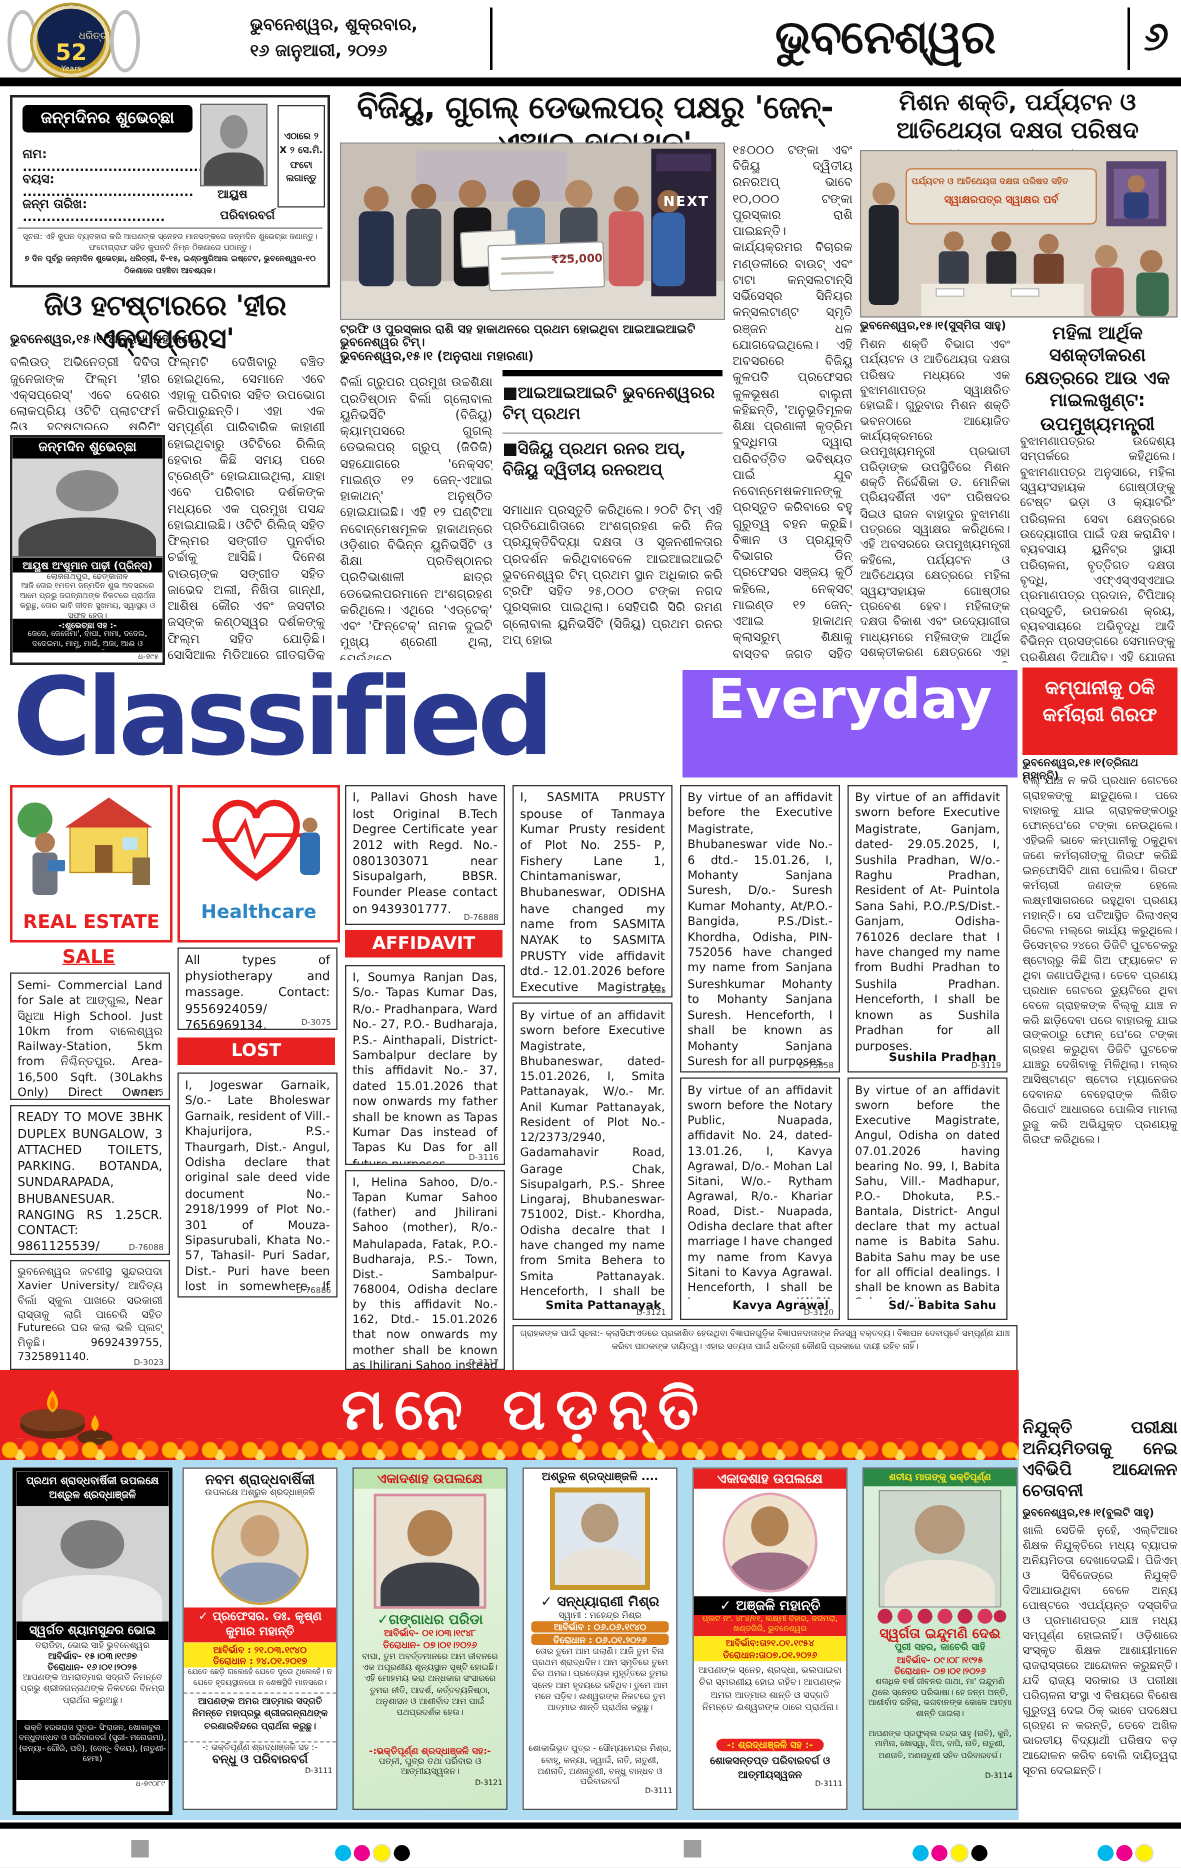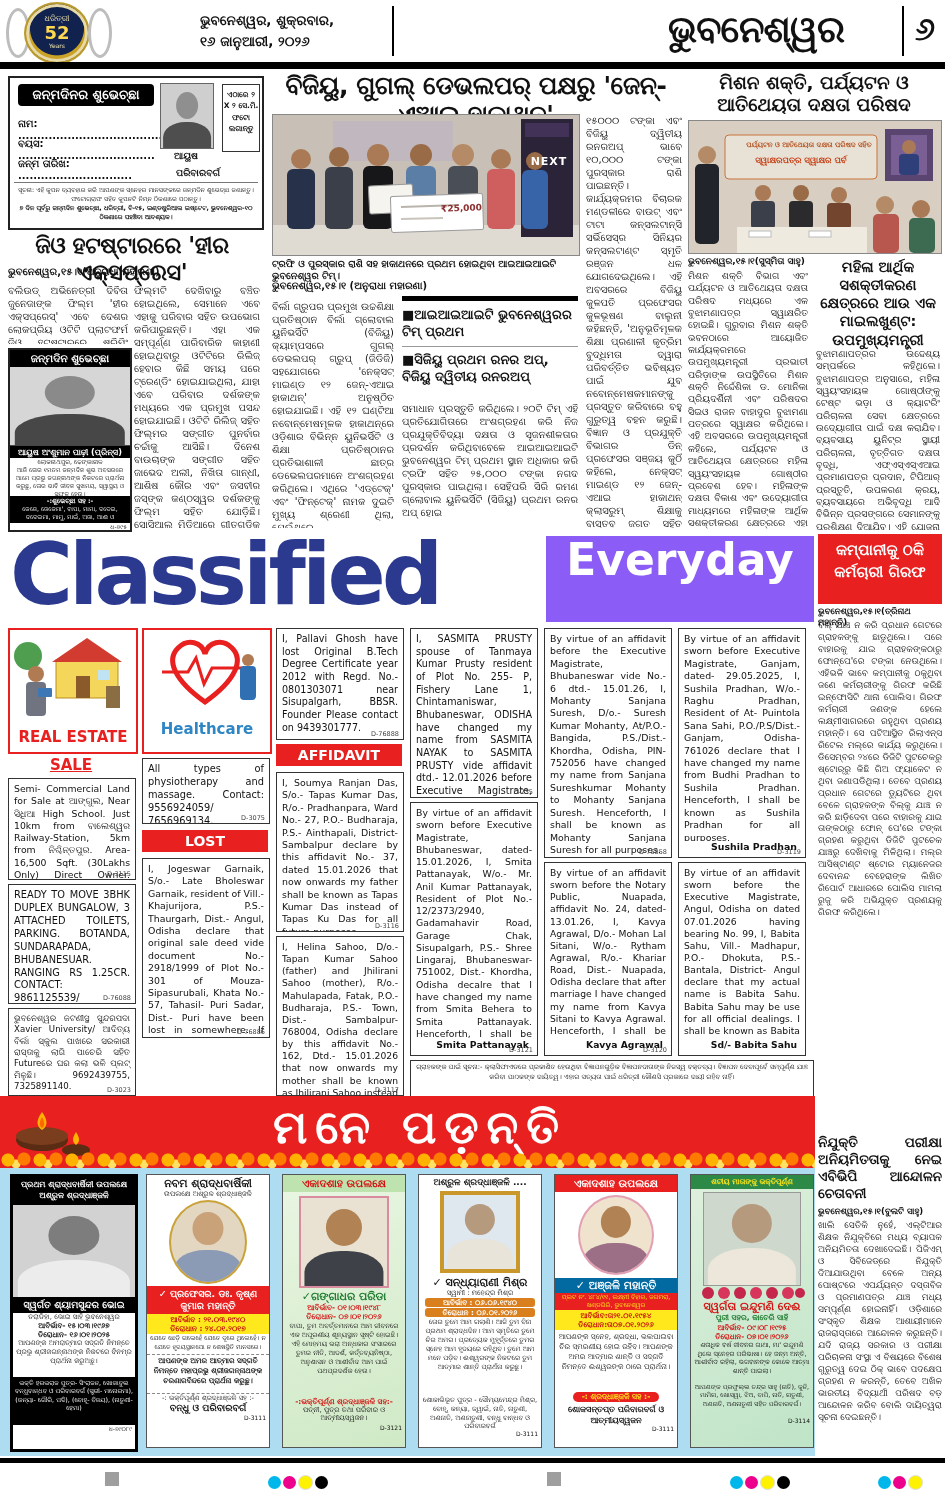--- a/index.html
+++ b/index.html
@@ -35,45 +35,45 @@
   .vline{background:#000;width:2px;}
 </style>
 </head>
 <body>
 
 <div id="page">
 
   <div class="abs" style="left:0;top:0;width:945px;height:62px;">
     <div class="abs flourish" style="left:6px;top:8px;width:18px;height:44px;border-color:#bdbdbd;"></div>
     <div class="abs badge" style="left:24px;top:2px;width:62px;height:58px;">
-      <div style="font-size:8px;margin-top:10px;color:#f5e6b0;">ଧରିତ୍ରୀ</div>
+      <div style="font-size:8px;margin-top:20px;color:#f5e6b0;text-align:right;">ଧରିତ୍ରୀ</div>
       <div style="font-size:18px;font-weight:bold;color:#ffd851;line-height:1;">52</div>
       <div style="font-size:6px;color:#f5e6b0;">Years</div>
     </div>
     <div class="abs flourish" style="left:88px;top:8px;width:18px;height:44px;border-color:#bdbdbd;"></div>
     <div class="abs bold" style="left:200px;top:10px;width:184px;font-size:13.5px;line-height:1.55;">
       <div>ଭୁବନେଶ୍ୱର, ଶୁକ୍ରବାର,</div>
       <div>୧୬ ଜାନୁଆରୀ, ୨୦୨୬</div>
     </div>
     <div class="abs vline" style="left:392px;top:6px;height:50px;"></div>
-    <div class="abs bold" style="left:620px;top:8px;width:272px;font-size:37px;text-align:center;letter-spacing:-1px;">ଭୁବନେଶ୍ୱର</div>
+    <div class="abs bold" style="left:620px;top:8px;width:272px;font-size:37px;text-align:left;letter-spacing:-1px;">ଭୁବନେଶ୍ୱର</div>
     <div class="abs vline" style="left:902px;top:6px;height:50px;"></div>
     <div class="abs bold" style="left:908px;top:10px;width:34px;font-size:32px;text-align:center;">୬</div>
   </div>
   <div class="abs hrule" style="left:0;top:62px;width:945px;height:7px;"></div>
 
   <div class="abs box2" style="left:8px;top:76px;width:252px;height:150px;">
     <div class="abs" style="left:8px;top:6px;width:136px;height:22px;background:#000;color:#fff;font-weight:bold;font-size:13px;text-align:center;line-height:22px;border-radius:4px;">ଜନ୍ମଦିନର ଶୁଭେଚ୍ଛା</div>
     <div class="abs bold" style="left:8px;top:40px;width:136px;font-size:10px;">ନାମ: .......................................</div>
     <div class="abs bold" style="left:8px;top:60px;width:136px;font-size:10px;">ବୟସ: ....................................</div>
     <div class="abs bold" style="left:8px;top:80px;width:136px;font-size:10px;">ଜନ୍ମ ତାରିଖ: ..............................</div>
     <div class="abs bust" style="left:150px;top:5px;width:52px;height:64px;--bg:#cfcfcf;--head:#8f8f8f;--torso:#4e4e4e;border:1px solid #666;"></div>
     <div class="abs bold ctr" style="left:142px;top:72px;width:68px;font-size:9.5px;">ଆୟୁଷ</div>
     <div class="abs bold ctr" style="left:142px;top:89px;width:68px;font-size:9.5px;text-align:right;">ପରିବାରବର୍ଗ</div>
-    <div class="abs box ctr" style="left:212px;top:6px;width:36px;height:62px;font-size:7.5px;font-weight:bold;padding-top:4px;line-height:1.5;">ଏଠାରେ ୨ X ୨ ସେ.ମି. ଫଟୋ ଲଗାନ୍ତୁ</div>
+    <div class="abs box ctr" style="left:212px;top:6px;width:36px;height:62px;font-size:7.5px;font-weight:bold;padding-top:18px;line-height:1.5;">ଏଠାରେ ୨ X ୨ ସେ.ମି. ଫଟୋ ଲଗାନ୍ତୁ</div>
     <div class="abs ctr" style="left:4px;top:104px;width:244px;font-size:6.3px;line-height:1.4;border-top:1px solid #777;padding-top:3px;">ସୂଚନା: ଏହି କୁପନ ବ୍ୟବହାର କରି ଆପଣଙ୍କ ସ୍ନେହର ମାନସଙ୍କରେ ଜନ୍ମଦିନ ଶୁଭେଚ୍ଛା ଜଣାନ୍ତୁ। ଫଟୋଗ୍ରାଫ ସହିତ କୁପନଟି ନିମ୍ନ ଠିକଣାରେ ପଠାନ୍ତୁ।</div>
     <div class="abs ctr bold" style="left:4px;top:126px;width:244px;font-size:6.3px;line-height:1.4;">୭ ଦିନ ପୂର୍ବରୁ ଜନ୍ମଦିନ ଶୁଭେଚ୍ଛା, ଧରିତ୍ରୀ, ବି-୧୫, ଇଣ୍ଡଷ୍ଟ୍ରିଆଲ ଇଷ୍ଟେଟ, ଭୁବନେଶ୍ୱର-୧୦ ଠିକଣାରେ ପହଞ୍ଚିବା ଆବଶ୍ୟକ।</div>
   </div>
 
   <div class="abs bold ctr" style="left:0px;top:232px;width:264px;font-size:22.5px;letter-spacing:-0.5px;">ଜିଓ ହଟଷ୍ଟାରରେ 'ହୀର ଏକ୍ସପ୍ରେସ'</div>
   <div class="abs byline" style="left:8px;top:266px;width:252px;">ଭୁବନେଶ୍ୱର,୧୫।୧(ଅନୁରାଧା ମହାରଣା)</div>
   <div class="abs jus ovh" style="left:8px;top:284px;width:120px;height:60px;font-size:10px;line-height:1.3;">ବଲିଉଡ୍ ଅଭିନେତ୍ରୀ ଦିବିତା ଜୁନେଜାଙ୍କ ଫିଲ୍ମ 'ହୀର ଏକ୍ସପ୍ରେସ୍' ଏବେ ଦେଶର ଲୋକପ୍ରିୟ ଓଟିଟି ପ୍ଲାଟଫର୍ମ ଜିଓ ହଟ୍‌ଷ୍ଟାରରେ ଷ୍ଟ୍ରିମିଂ ହେଉଛି। ଯେଉଁ ଦର୍ଶକମାନେ ସିନେମା ହଲ୍‌ରେ</div>
 
   <div class="abs box2" style="left:8px;top:348px;width:120px;height:180px;">
     <div style="background:#000;color:#fff;font-weight:bold;font-size:10.5px;text-align:center;height:17px;line-height:17px;">ଜନ୍ମଦିନ ଶୁଭେଚ୍ଛା</div>
@@ -153,21 +153,21 @@
       <circle cx="150" cy="74" r="8" fill="#a97a55"></circle>
         <rect x="138" y="82" width="24" height="26" rx="4" fill="#73452f"></rect>
       <circle cx="196" cy="84" r="9" fill="#b58a66"></circle>
         <rect x="184" y="93" width="26" height="39" rx="5" fill="#b7574d"></rect>
       <circle cx="232" cy="88" r="9" fill="#a97a55"></circle>
         <rect x="220" y="97" width="26" height="35" rx="5" fill="#3d6b52"></rect>
       <rect x="48" y="106" width="130" height="26" fill="#efeae0"></rect>
       <rect x="60" y="110" width="22" height="6" fill="#fff" stroke="#bbb"></rect>
       <rect x="120" y="110" width="22" height="6" fill="#fff" stroke="#bbb"></rect>
     </svg>
-    <div class="abs bold ctr" style="left:48px;top:20px;width:144px;font-size:7px;color:#b4501e;">ପର୍ଯ୍ୟଟନ ଓ ଆତିଥେୟତା ଦକ୍ଷତା ପରିଷଦ ସହିତ</div>
+    <div class="abs bold ctr" style="left:31px;top:20px;width:144px;font-size:7px;color:#b4501e;">ପର୍ଯ୍ୟଟନ ଓ ଆତିଥେୟତା ଦକ୍ଷତା ପରିଷଦ ସହିତ</div>
     <div class="abs bold ctr" style="left:40px;top:34px;width:144px;font-size:8.5px;color:#c43d12;">ସ୍ୱାକ୍ଷରପତ୍ର ସ୍ୱାକ୍ଷର ପର୍ବ</div>
   </div>
   <div class="abs byline" style="left:688px;top:256px;width:130px;font-size:9px;">ଭୁବନେଶ୍ୱର,୧୫।୧(ସୁସ୍ମିତା ସାହୁ)</div>
   <div class="abs jus ovh" style="left:688px;top:270px;width:120px;height:260px;font-size:9.5px;line-height:1.3;">ମିଶନ ଶକ୍ତି ବିଭାଗ ଏବଂ ପର୍ଯ୍ୟଟନ ଓ ଆତିଥେୟତା ଦକ୍ଷତା ପରିଷଦ ମଧ୍ୟରେ ଏକ ବୁଝାମଣାପତ୍ର ସ୍ୱାକ୍ଷରିତ ହୋଇଛି। ଗୁରୁବାର ମିଶନ ଶକ୍ତି ଭବନଠାରେ ଆୟୋଜିତ କାର୍ଯ୍ୟକ୍ରମରେ ଉପମୁଖ୍ୟମନ୍ତ୍ରୀ ପ୍ରଭାତୀ ପରିଡ଼ାଙ୍କ ଉପସ୍ଥିତିରେ ମିଶନ ଶକ୍ତି ନିର୍ଦ୍ଦେଶିକା ଡ. ମୋନିକା ପ୍ରିୟଦର୍ଶିନୀ ଏବଂ ପରିଷଦର ସିଇଓ ରାଜନ ବାହାଦୁର ବୁଝାମଣା ପତ୍ରରେ ସ୍ୱାକ୍ଷର କରିଥିଲେ। ଏହି ଅବସରରେ ଉପମୁଖ୍ୟମନ୍ତ୍ରୀ କହିଲେ, ପର୍ଯ୍ୟଟନ ଓ ଆତିଥେୟତା କ୍ଷେତ୍ରରେ ମହିଳା ସ୍ୱୟଂସହାୟକ ଗୋଷ୍ଠୀର ପ୍ରବେଶ ହେବ। ମହିଳାଙ୍କ ଦକ୍ଷତା ବିକାଶ ଏବଂ ଉଦ୍ୟୋଗୀତା ମାଧ୍ୟମରେ ମହିଳାଙ୍କ ଆର୍ଥିକ ସଶକ୍ତୀକରଣ କ୍ଷେତ୍ରରେ ଏହା ଏକ ମାଇଲଖୁଣ୍ଟ ହେବ ବୋଲି ସେ ଆଶାବ୍ୟକ୍ତ କରିଥିଲେ। ମିଶନ ଶକ୍ତିର ଆୟୁକ୍ତ ଭିତିଶ ଏସ୍ ଏନ୍</div>
   <div class="abs bold ctr" style="left:816px;top:258px;width:124px;font-size:14.5px;line-height:1.25;">ମହିଳା ଆର୍ଥିକ ସଶକ୍ତୀକରଣ କ୍ଷେତ୍ରରେ ଆଉ ଏକ ମାଇଲଖୁଣ୍ଟ: ଉପମୁଖ୍ୟମନ୍ତ୍ରୀ</div>
   <div class="abs jus ovh" style="left:816px;top:348px;width:124px;height:182px;font-size:9.5px;line-height:1.3;">ବୁଝାମଣାପତ୍ରର ଉଦ୍ଦେଶ୍ୟ ସମ୍ପର୍କରେ କହିଥିଲେ। ବୁଝାମଣାପତ୍ର ଅନୁସାରେ, ମହିଳା ସ୍ୱୟଂସହାୟକ ଗୋଷ୍ଠୀଙ୍କୁ ଟେଷ୍ଟ ଭଡ଼ା ଓ କ୍ୟାଟରିଂ ପରିଚାଳନା ସେବା କ୍ଷେତ୍ରରେ ଉଦ୍ୟୋଗୀତା ପାଇଁ ଦକ୍ଷ କରାଯିବ। ବ୍ୟବସାୟ ୟୁନିଟ୍‌ର ସ୍ଥାୟୀ ପରିଚାଳନା, ବୃତ୍ତିଗତ ଦକ୍ଷତା ବୃଦ୍ଧି, ଏଫ୍ଏସ୍ଏସ୍ଏଆଇ ପ୍ରମାଣପତ୍ର ପ୍ରଦାନ, ଟିପିଆର୍ ପ୍ରସ୍ତୁତି, ଉପକରଣ କ୍ରୟ, ବ୍ୟବସାୟରେ ଅଭିବୃଦ୍ଧି ଆଦି ବିଭିନ୍ନ ପ୍ରସଙ୍ଗରେ ସେମାନଙ୍କୁ ପ୍ରଶିକ୍ଷଣ ଦିଆଯିବ। ଏହି ଯୋଜନା ପାଇଁ ୯.୩ କୋଟି ଟଙ୍କାର ବ୍ୟୟବରାଦ କରାଯାଇଥିବା ସୂଚନା ଦିଆଯାଇଛି।</div>
 
   <div class="abs cls-title" style="left:10px;top:534px;width:540px;">Classified</div>
   <div class="abs everyday" style="left:546px;top:536px;width:268px;height:86px;">
     <div class="bold" style="font-size:44px;line-height:1.1;">Everyday</div>
@@ -339,21 +339,21 @@
       <div class="ctr bold" style="background:#d97f1e;color:#fff;font-size:7.2px;margin:1px 6px;border-radius:3px;">ଆବିର୍ଭାବ : ୦୬.୦୬.୧୯୪୦</div>
       <div class="ctr bold" style="background:#d97f1e;color:#fff;font-size:7.2px;margin:1px 6px;border-radius:3px;">ତିରୋଧାନ : ୦୬.୦୧.୨୦୨୬</div>
       <div class="ctr ovh" style="font-size:6.8px;line-height:1.32;height:78px;padding:0 3px;">ତୋର ତୁମେ ଆମ ଗଲାଣି। ଆଜି ତୁମ ବିନା ପ୍ରଥମ ଶ୍ରାଦ୍ଧଦିନ। ଆମ ସ୍ମୃତିରେ ତୁମେ ଚିର ଅମର। ପ୍ରତ୍ୟେକ ମୁହୂର୍ତ୍ତରେ ତୁମର ସ୍ନେହ ଆମ ହୃଦୟରେ ରହିଥିବ। ତୁମେ ଆମ ମନେ ପଡ଼ିବ। ଈଶ୍ୱରଙ୍କ ନିକଟରେ ତୁମ ଆତ୍ମାର ଶାନ୍ତି ପ୍ରାର୍ଥନା କରୁଛୁ।</div>
       <div class="ctr ovh" style="font-size:6.8px;line-height:1.3;height:34px;padding:0 2px;">ଶୋକାଭିଭୂତ ପୁତ୍ର - ସୌମ୍ୟମେନ୍ଦ୍ର ମିଶ୍ର, ବୋହୂ, କନ୍ୟା, ଜ୍ୱାଇଁ, ନାତି, ନାତୁଣୀ, ଅଣନାତି, ଅଣନାତୁଣୀ, ବନ୍ଧୁ ବାନ୍ଧବ ଓ ପରିବାରବର୍ଗ</div>
       <div style="font-size:6px;text-align:right;padding-right:3px;">D-3111</div>
     </div>
 
     <div class="abs obit-card" style="left:554px;top:6px;width:122px;height:272px;">
       <div class="ctr bold" style="background:#e8201f;color:#fff;font-size:10.5px;padding:2px 0;">ଏକାଦଶାହ ଉପଲକ୍ଷେ</div>
       <div class="bust" style="width:72px;height:76px;margin:3px auto;border-radius:50%;--bg:#efe3cd;--head:#b08254;--torso:#9c6f86;border:2px solid #e3a0b4;"></div>
-      <div class="ctr bold" style="background:#0369a1;color:#fff;font-size:11px;padding:1px 0;">✓ ଅଞ୍ଜଳି ମହାନ୍ତି</div>
+      <div class="ctr bold" style="background:#000000;color:#fff;font-size:11px;padding:1px 0;">✓ ଅଞ୍ଜଳି ମହାନ୍ତି</div>
       <div class="ctr ovh" style="background:#e8201f;color:#ffe81c;font-size:6.3px;line-height:1.3;height:17px;">ପ୍ଲଟ ନଂ. ୪୮୪/୧୧, ଲକ୍ଷ୍ମୀ ବିହାର, ଜଗମରା, ଖଣ୍ଡଗିରି, ଭୁବନେଶ୍ୱର</div>
       <div style="background:#ffe81c;padding:1px 0;">
         <div class="ctr bold" style="font-size:7.2px;color:#c40f0f;">ଆବିର୍ଭାବ:ତା୨୧.୦୧.୧୯୫୪</div>
         <div class="ctr bold" style="font-size:7.2px;color:#c40f0f;">ତିରୋଧାନ:ତା୦୭.୦୧.୨୦୨୬</div>
       </div>
       <div class="ctr ovh" style="font-size:7.4px;line-height:1.35;height:58px;padding:2px 3px;">ଆପଣଙ୍କ ସ୍ନେହ, ଶ୍ରଦ୍ଧା, ଭଲପାଇବା ଚିର ସ୍ମରଣୀୟ ହୋଇ ରହିବ। ଆପଣଙ୍କ ଅମର ଆତ୍ମାର ଶାନ୍ତି ଓ ସଦ୍‌ଗତି ନିମନ୍ତେ ଈଶ୍ୱରଙ୍କ ଠାରେ ପ୍ରାର୍ଥନା।</div>
       <div class="ctr bold pill" style="background:#e8201f;color:#ffe81c;font-size:7.6px;margin:0 18px;">-: ଶ୍ରଦ୍ଧାଞ୍ଜଳି ସହ :-</div>
       <div class="ctr bold" style="font-size:8.2px;line-height:1.3;padding-top:2px;">ଶୋକସନ୍ତପ୍ତ ପରିବାରବର୍ଗ ଓ ଆତ୍ମୀୟସ୍ୱଜନ</div>
       <div style="font-size:6px;text-align:right;padding-right:3px;">D-3111</div>
     </div>

